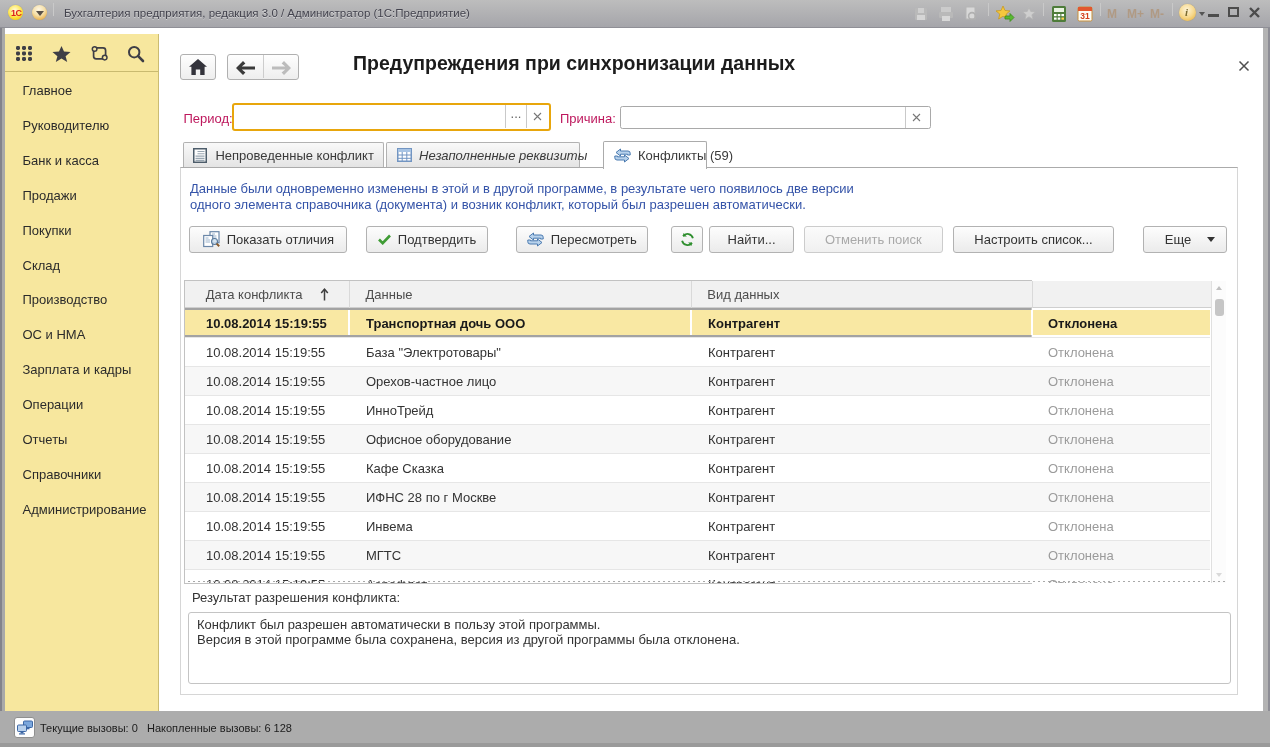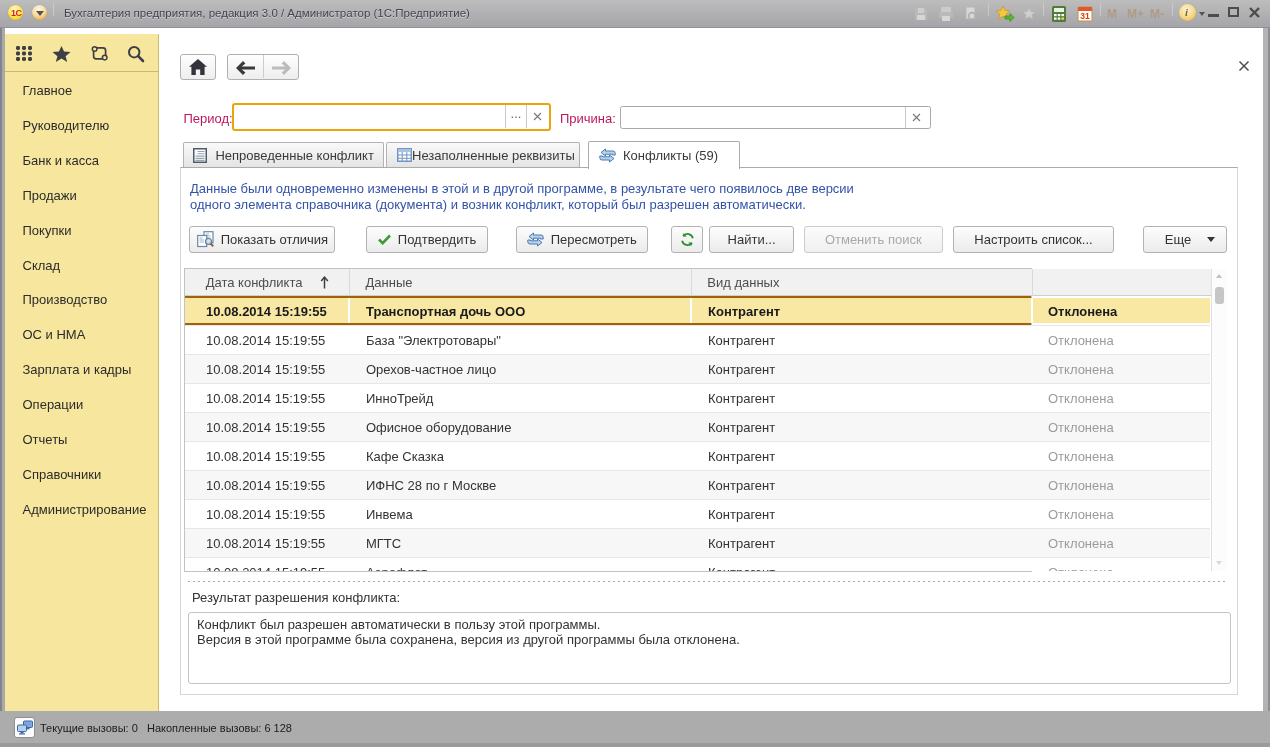--- a/index.html
+++ b/index.html
@@ -29,21 +29,21 @@
   .tab { position:absolute; top:114px; height:25px; border:1px solid #b2b2b2; border-bottom:none;
     border-radius:2px 2px 0 0; background:linear-gradient(#f9f9f9,#e4e4e4); color:#3a3a3a;
     display:flex; align-items:center; white-space:nowrap; }
   .tab.active { top:113px; height:27.5px; background:#fff; border-color:#ababab; z-index:3; }
   #panel { position:absolute; left:19.5px; top:139px; width:1058.5px; height:528px; border:1px solid #d6d6d6; border-top:1px solid #ababab; background:transparent; }
   .btn { position:absolute; border:1px solid #b2b2b2; border-radius:3px; background:linear-gradient(#fdfdfd,#ebebeb);
     color:#333; display:flex; align-items:center; justify-content:center; white-space:nowrap; }
   .tab svg, .btn svg { flex-shrink:0; }
   .btn.disabled { color:#a9a9a9; border-color:#cccccc; background:linear-gradient(#fbfbfb,#f0f0f0); }
   
-  #grid { position:absolute; left:24px; top:240px; width:848px; height:304px; border:1px solid #c2c2c2; background:#a16207; }
+  #grid { position:absolute; left:24px; top:252px; width:848px; height:304px; border:1px solid #c2c2c2; background:#a3a3a3; }
   #gridhead { position:absolute; left:0; top:0; width:1041px; height:27px; background:#f1f1f1; border-bottom:1px solid #cfcfcf; color:#4d4d4d; }
   .hsep { position:absolute; top:0; width:1px; height:27px; background:#d9d9d9; }
   .row { position:absolute; left:0; width:1025px; height:29px; border-bottom:1px solid #e6e6e6; }
   .row span { position:absolute; top:7px; white-space:nowrap; }
   .c1 { left:21px; } .c2 { left:181px; } .c3 { left:523px; } .c4 { left:863px; }
   #vscroll { position:absolute; left:1026px; top:0; width:15px; height:302px; border-left:1px solid #e0e0e0; background:#fcfcfc; }
   .graytxt { color:#9b9b9b; }
 </style>
 </head>
 <body>
@@ -161,20 +161,21 @@
       <path d="M9 0 L18 7.8 H15.6 V16 H11.2 V10.6 H6.8 V16 H2.4 V7.8 H0z" fill="#33333b"></path>
     </svg>
   <div class="navbtn" style="left:67px;width:72px;"></div>
   <div class="abs" style="left:102.5px;top:27px;width:1px;height:23px;background:#cdcdcd;"></div>
   <svg class="abs" style="left:76px;top:32.5px;" width="19" height="14" viewBox="0 0 19 14">
       <path d="M7 0 L9.4 2.4 5.8 5.5 H19 V8.5 H5.8 L9.4 11.6 7 14 0 7z" fill="#3a3a3a"></path>
     </svg>
   <svg class="abs" style="left:112px;top:32.5px;" width="19" height="14" viewBox="0 0 19 14">
       <path d="M12 0 L9.6 2.4 13.2 5.5 H0 V8.5 H13.2 L9.6 11.6 12 14 19 7z" fill="#bcbcbc"></path>
     </svg>
+  <div id="pagetitle">Предупреждения при синхронизации данных</div>
   <svg class="abs" style="left:1078px;top:32px;" width="12" height="12" viewBox="0 0 12 12">
       <path d="M1.5 1.5 L10.5 10.5 M10.5 1.5 L1.5 10.5" stroke="#4f4f4f" stroke-width="1.5"></path>
     </svg>
 
   <div class="flabel" style="left:23.5px;">Период:</div>
   <div class="finput" style="left:72px;top:75px;width:319px;height:28px;border:2.5px solid #e8a60c;border-radius:3px;">
     <div class="abs" style="left:271px;top:0;width:1px;height:23px;background:#c9c9c9;"></div>
     <div class="abs" style="left:273px;top:1px;width:18px;color:#666;text-align:center;">...</div>
     <div class="abs" style="left:291.5px;top:0;width:1px;height:23px;background:#c9c9c9;"></div>
     <svg class="abs" style="left:299px;top:7px;" width="9" height="9" viewBox="0 0 9 9">
@@ -197,32 +198,32 @@
         </g>
       </svg>
     <span style="margin-left:8px;">Непроведенные конфликт</span>
   </div>
   <div class="tab" style="left:226px;width:193.5px;">
     <svg style="margin-left:10px;" width="15" height="14" viewBox="0 0 15 14">
         <rect x="0.75" y="0.75" width="13.5" height="12.5" fill="#fff" stroke="#7295c2" stroke-width="1.5"></rect>
         <rect x="1" y="1" width="13" height="3" fill="#a8c4e4"></rect>
         <path d="M1 7 H14 M1 10.3 H14 M5.2 4 V13 M9.8 4 V13" stroke="#7295c2" stroke-width="1"></path>
       </svg>
-    <span style="">Незаполненные реквизиты</span>
-  </div>
-  <div class="tab active" style="left:428px;width:152px;">
+    <span style="margin-left:7px;font-style:italic;">Незаполненные реквизиты</span>
+  </div>
+  <div class="tab active" style="left:443px;width:104px;">
     <svg style="margin-left:10px;" width="17" height="15" viewBox="0 0 17 15">
       <path d="M6.5 1 V3 H14 a2.2 2.2 0 0 1 2.2 2.2 V7 H13.5 V6.2 H6.5 V8 L2 4.5z" fill="#b8d2ec" stroke="#4a7ab0" stroke-width="1"></path>
       <path d="M10.5 14 V12 H3 a2.2 2.2 0 0 1 -2.2-2.2 V8 H3.5 V8.8 H10.5 V7 L15 10.5z" fill="#b8d2ec" stroke="#4a7ab0" stroke-width="1"></path>
     </svg>
     <span style="margin-left:7px;">Конфликты (59)</span>
   </div>
   <div id="panel"></div>
 
-  <div class="btn" style="left:29.4px;top:198px;width:146px;height:27px;">
+  <div class="btn" style="left:29.4px;top:198px;width:158px;height:27px;">
     <svg style="margin-right:6px;" width="18" height="17" viewBox="0 0 18 17">
         <rect x="7" y="0.7" width="9" height="11" fill="#fff" stroke="#6b87a8" stroke-width="1.2"></rect>
         <path d="M9 3 h3 M9 5 h4.5 M9 7 h4.5" stroke="#9db4cc" stroke-width="1"></path>
         <rect x="0.7" y="4.5" width="9" height="11" fill="#fff" stroke="#6b87a8" stroke-width="1.2"></rect>
         <path d="M2.5 7 h3 M2.5 9 h4.5 M2.5 11 h4.5" stroke="#9db4cc" stroke-width="1"></path>
         <circle cx="11.5" cy="10.5" r="3" fill="#cfe0f0" fill-opacity="0.85" stroke="#5a7a9c" stroke-width="1.1"></circle>
         <path d="M13.6 12.6 l2.6 2.6" stroke="#8a5a2a" stroke-width="2"></path>
       </svg>
     <span>Показать отличия</span>
   </div>

